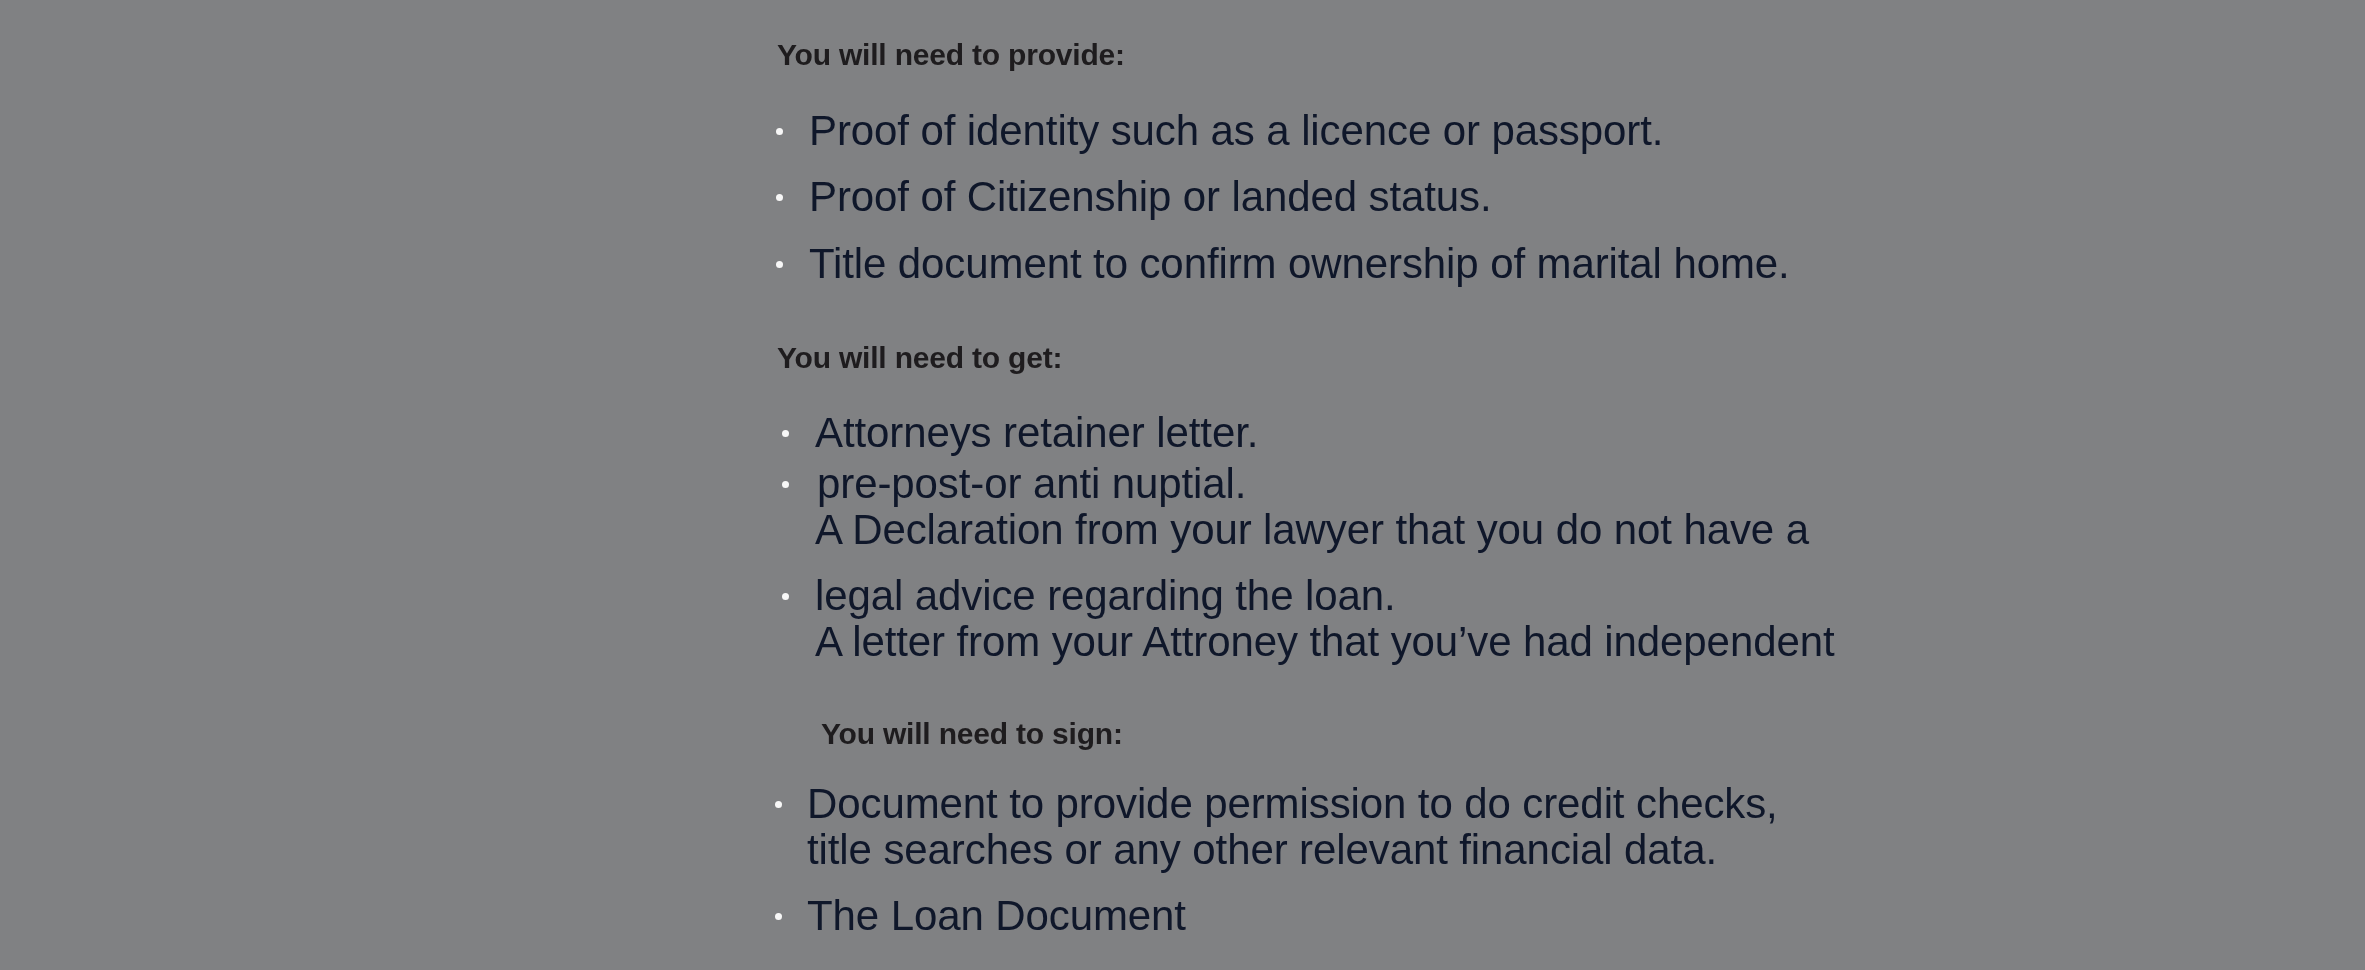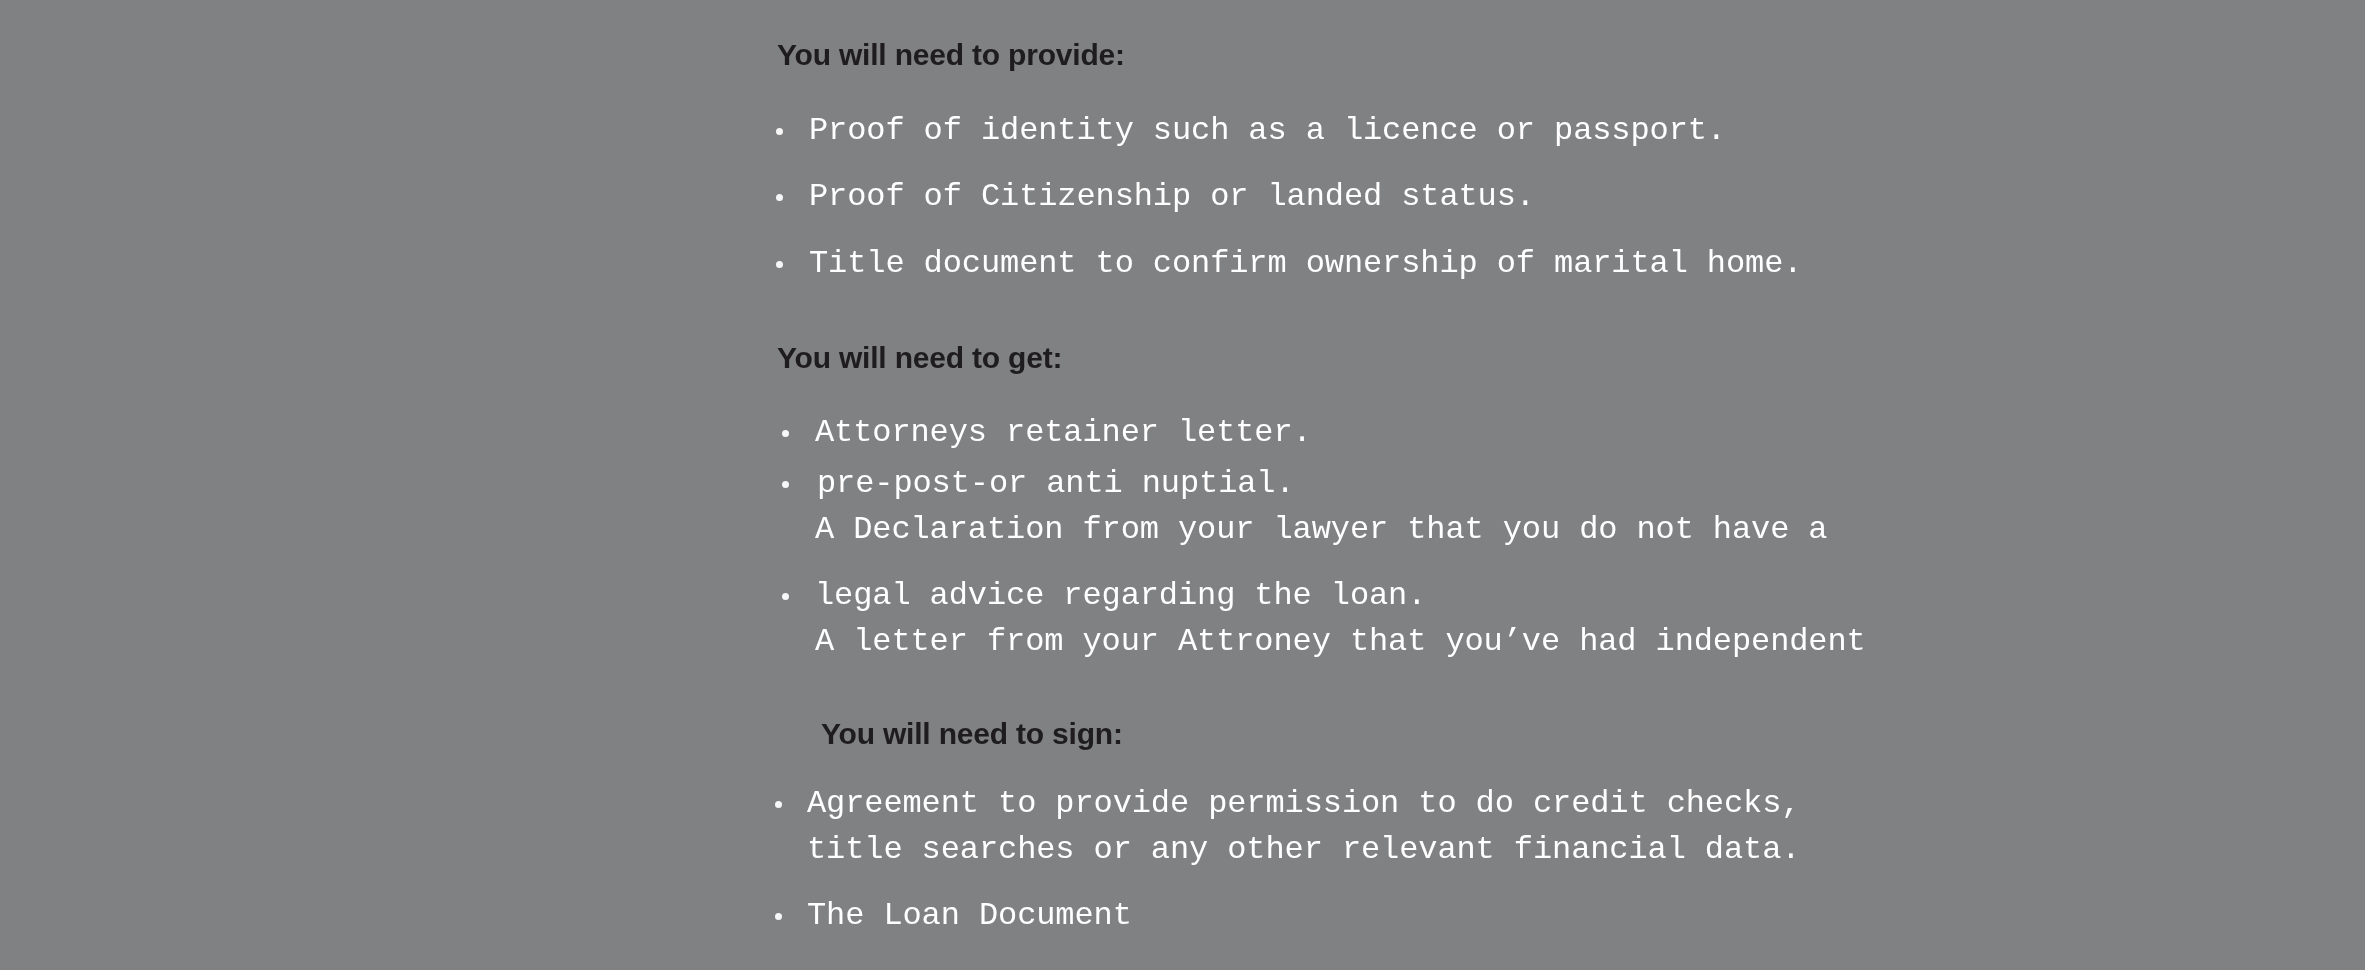--- a/index.html
+++ b/index.html
@@ -19,26 +19,25 @@
     margin: 0;
     font-size: 30px;
     line-height: 46px;
     font-weight: bold;
     color: #1e1c1e;
     white-space: nowrap;
     letter-spacing: -0.2px;
   }
   .item {
     position: absolute;
-    font-size: 32px;
+    font-size: 42px;
     line-height: 46px;
-    color: #ffffff;
+    color: #0f172a;
     white-space: pre;
     letter-spacing: -0.1px;
-    font-family: Liberation Mono, monospace;
   }
   .bullet {
     position: absolute;
     width: 7px;
     height: 7px;
     border-radius: 50%;
     background: #f7f7f7;
     top: 20px;
   }
   .item-text {
@@ -104,21 +103,21 @@
     </div>
   </div>
 </section>
 
 <section>
   <h2 class="heading" style="left:778px; top:711px;margin-left:43px;">You will need to sign:</h2>
 
   <div class="item" style="left:775px; top:781px;">
     <span class="bullet" style="left:0px;"></span>
     <div class="item-text" style="left:32px;">
-      <span>Agreement to provide permission to do credit checks,</span>
+      <span>Document to provide permission to do credit checks,</span>
       <span>title searches or any other relevant financial data.</span>
     </div>
   </div>
 
   <div class="item" style="left:775px; top:893px;">
     <span class="bullet" style="left:0px;"></span>
     <div class="item-text" style="left:32px;">
       <span>The Loan Document</span>
     </div>
   </div>

